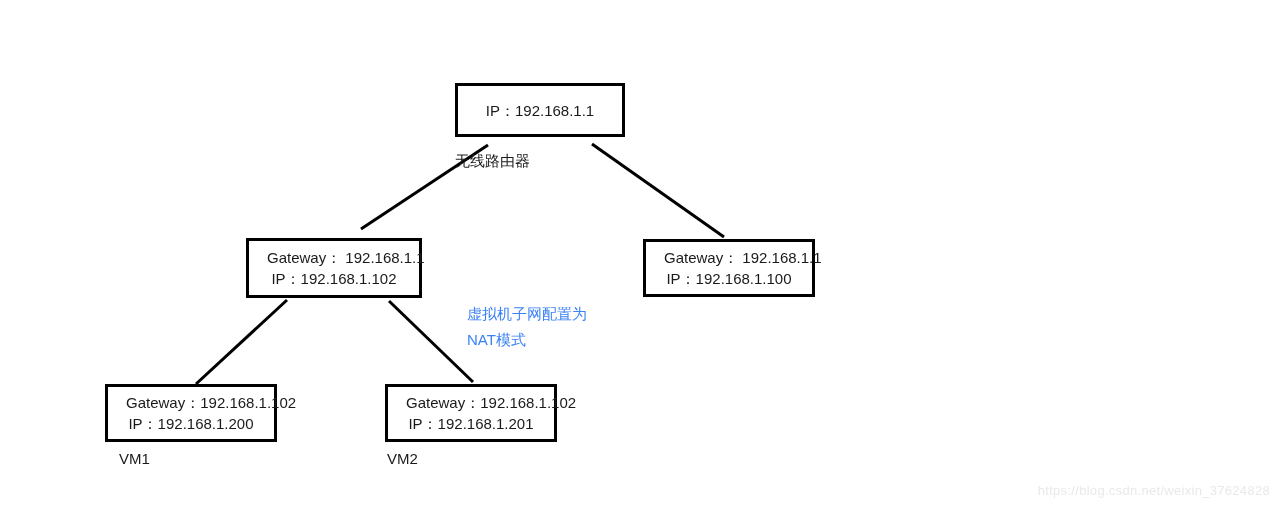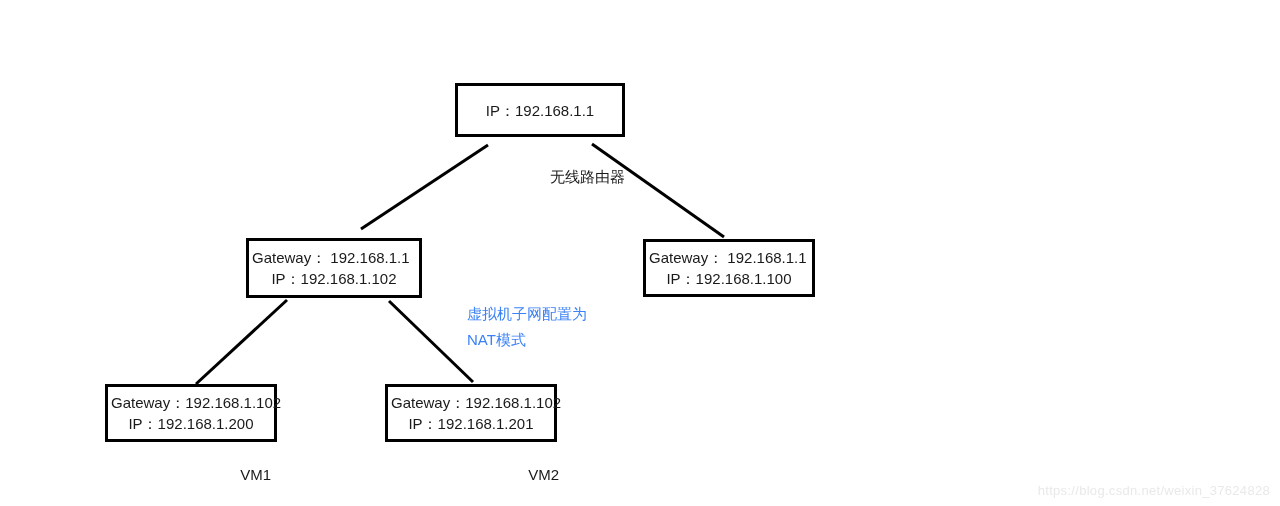--- a/index.html
+++ b/index.html
@@ -15,32 +15,31 @@
   .node-box{
     position:absolute;
     box-sizing:border-box;
     border:3px solid #000000;
     background:#ffffff;
     display:flex;
     flex-direction:column;
     justify-content:space-evenly;
     font-size:15px;
     line-height:1;
-    padding:2px 2px;
+    padding:2px 17px;
   }
   .node-box .row-left{align-self:flex-start;padding-left:1px;white-space:nowrap;}
   .node-box .row-center{align-self:center;white-space:nowrap;}
   .node-box.single{justify-content:center;align-items:center;}
   .node-label{
     position:absolute;
-    text-align:right;
+    text-align:left;
     font-size:15px;
     color:#1a1a1a;
     white-space:nowrap;
-    margin-top:16px;
   }
   .note{
     position:absolute;
     left:467px;top:301px;
     color:#3b82f6;
     font-size:15px;
     line-height:26px;
     white-space:nowrap;
   }
   .watermark{
@@ -76,21 +75,21 @@
 
   <div class="node-box" style="left:643px;top:239px;width:172px;height:58px;">
     <div class="row-left">Gateway： 192.168.1.1</div>
     <div class="row-center">IP：192.168.1.100</div>
   </div>
 
   <div class="node-box" style="left:105px;top:384px;width:172px;height:58px;">
     <div class="row-left">Gateway：192.168.1.102</div>
     <div class="row-center">IP：192.168.1.200</div>
   </div>
-  <div class="node-label" style="left:99px;top:450px;width:172px;">VM1</div>
+  <div class="node-label" style="left:119px;top:450px;width:172px;">VM1</div>
 
   <div class="node-box" style="left:385px;top:384px;width:172px;height:58px;">
     <div class="row-left">Gateway：192.168.1.102</div>
     <div class="row-center">IP：192.168.1.201</div>
   </div>
   <div class="node-label" style="left:387px;top:450px;width:172px;">VM2</div>
 
   <div class="note">
     <div>虚拟机子网配置为</div>
     <div>NAT模式</div>

